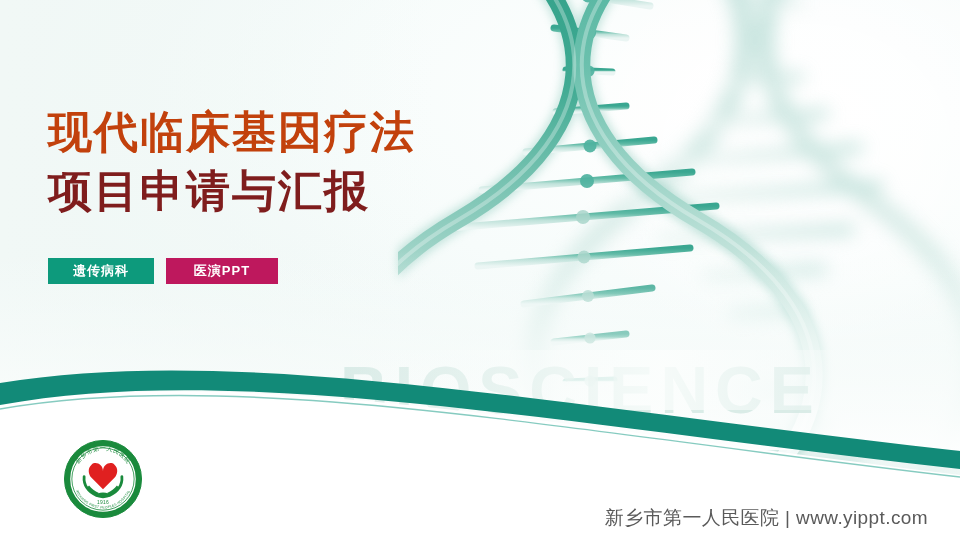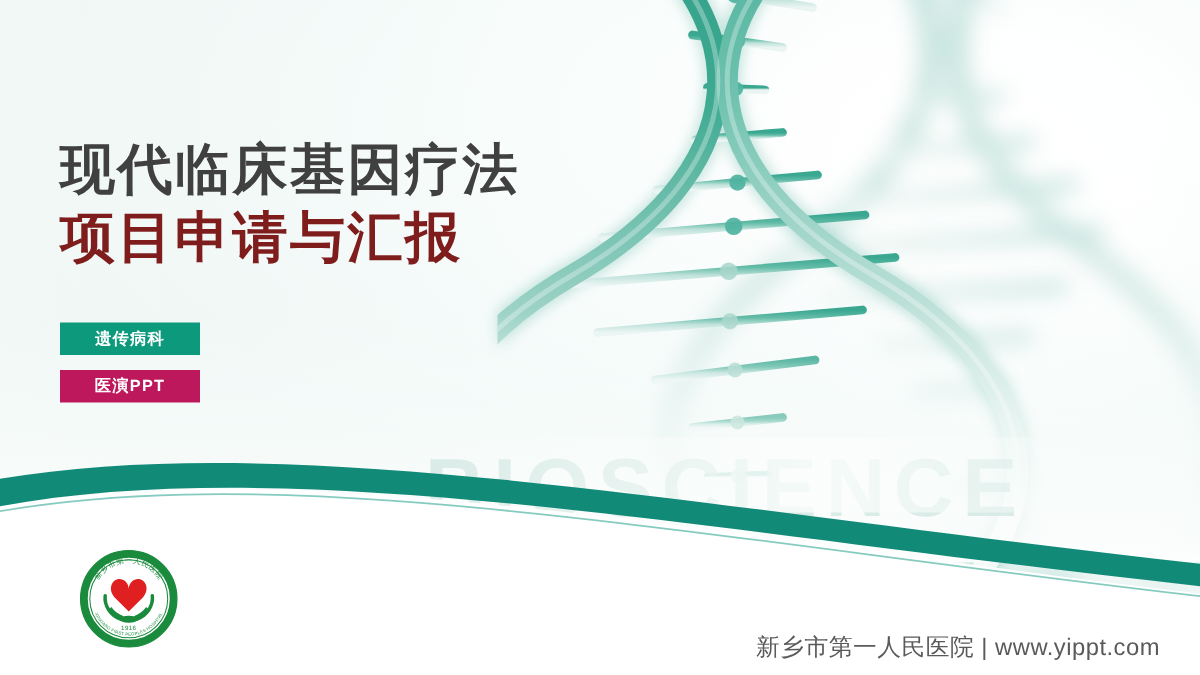--- a/index.html
+++ b/index.html
@@ -49,32 +49,32 @@
     background:linear-gradient(90deg,rgba(244,250,248,0) 0%,rgba(250,253,252,.55) 34%,rgba(252,254,253,.8) 52%,rgba(248,252,251,.45) 72%,rgba(244,250,248,0) 100%);
     pointer-events:none;
   }
 
   
   .wave{position:absolute;left:0;bottom:0;width:960px;height:175px;}
 
   
   .title-block{position:absolute;left:48px;top:108px;}
   .title-line1{
-    font-size:44px;font-weight:700;color:#404040;
+    font-size:44px;font-weight:700;color:#c2410c;
     letter-spacing:2px;line-height:1.26;margin:0;
-    font-family:Liberation Serif, serif;
+    font-family:Liberation Mono, monospace;
   }
   .title-line2{
     font-size:44px;font-weight:700;color:#7f1d1d;
     letter-spacing:2px;line-height:1.26;margin:0;
     font-family:"Liberation Sans","DejaVu Sans",sans-serif;
   }
 
   
-  .tag-row{position:absolute;left:48px;top:258px;display:flex;gap:12px;flex-direction:column;}
+  .tag-row{position:absolute;left:48px;top:258px;display:flex;gap:12px;}
   .tag{
     display:inline-flex;align-items:center;justify-content:center;
     height:26px;padding:0 14px;
     font-size:13px;font-weight:700;color:#ffffff;letter-spacing:1px;
     font-family:"Liberation Sans","DejaVu Sans",sans-serif;
   }
   .tag-primary{background:#0d9a7c;min-width:106px;}
   .tag-secondary{background:#be185d;min-width:112px;}
 
   

